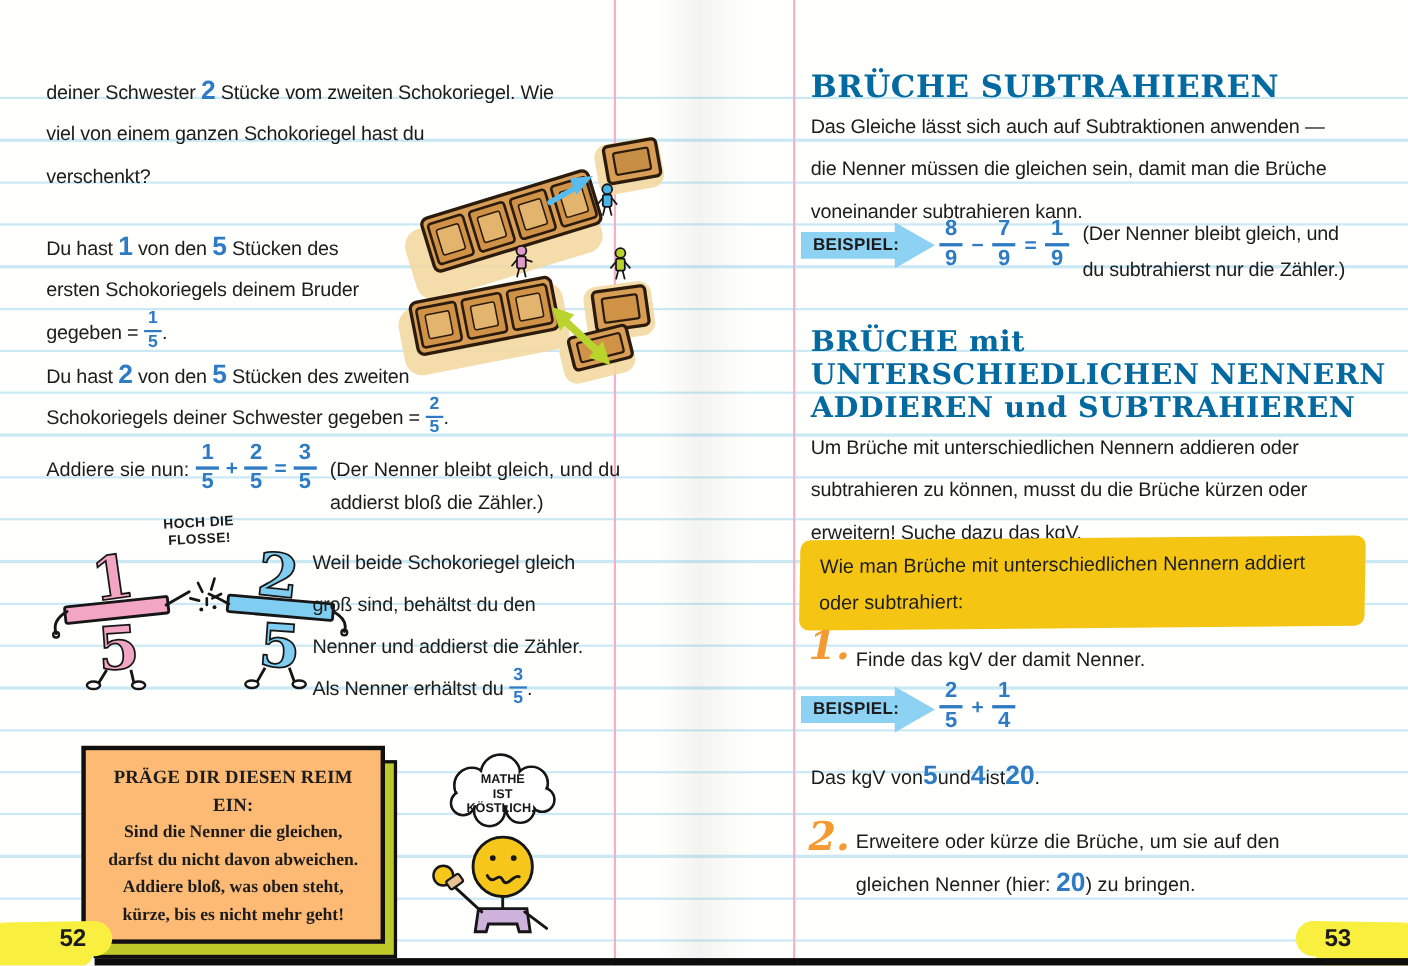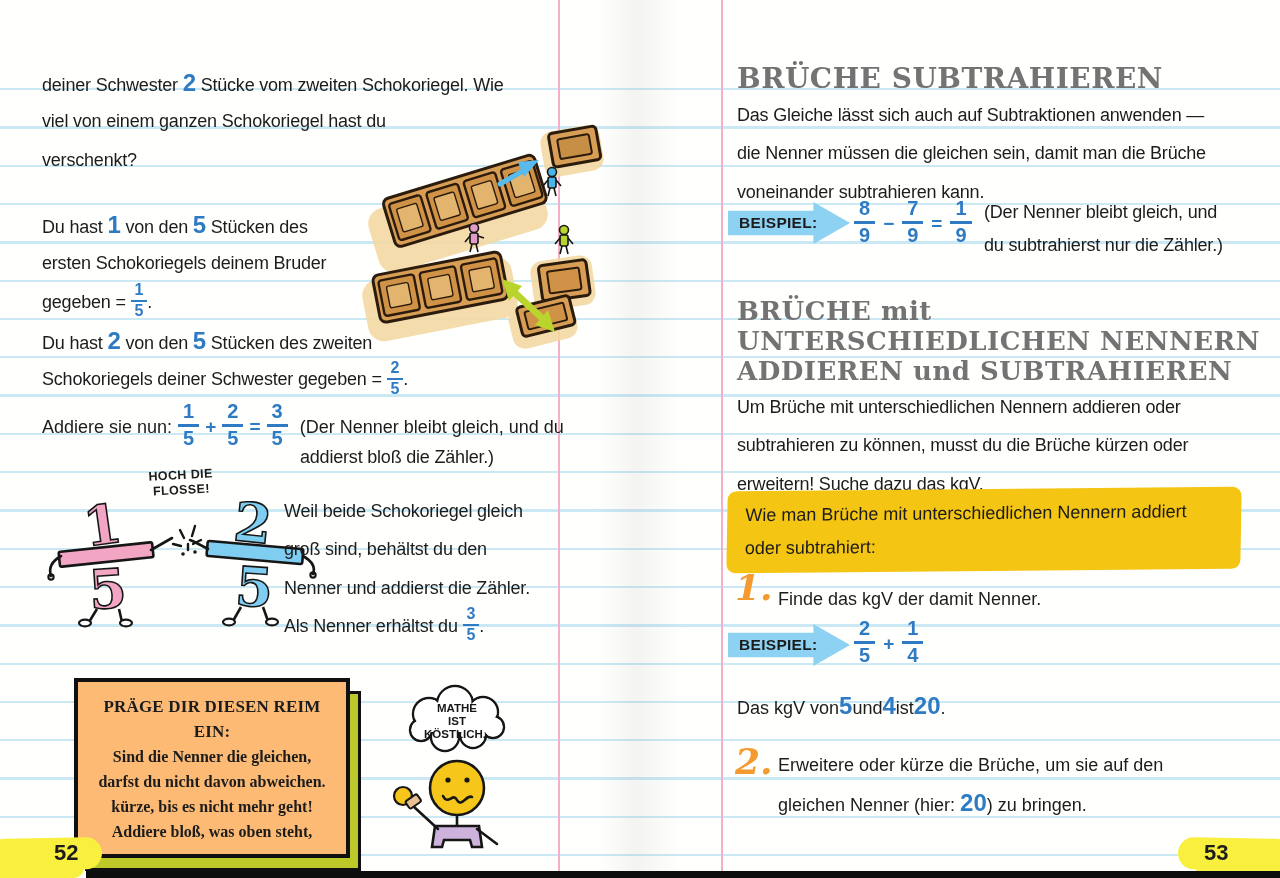--- a/index.html
+++ b/index.html
@@ -16,21 +16,21 @@
   .txt div{height:38.3px;}
   .bn{color:#2e7bc4;font-size:24px;font-weight:bold;}
   .frac{display:inline-flex;flex-direction:column;align-items:center;vertical-align:middle;
         color:#2e7bc4;font-weight:bold;line-height:1.05;font-size:16px;position:relative;top:-2px;}
   .frac .fn{border-bottom:2.5px solid #2e7bc4;padding:0 4px 1px;}
   .frac .fd{padding-top:1px;}
   .frac-lg{font-size:20px;}
   .frac-lg .fn{border-bottom:3px solid #2e7bc4;padding:0 5px 2px;}
   .op{color:#2e7bc4;font-weight:bold;font-size:19px;}
 
-  .h-green{position:absolute;font-family:"DejaVu Serif",serif;font-weight:bold;color:#737373;
+  .h-green{position:absolute;font-family:"DejaVu Serif",serif;font-weight:bold;color:#0369a1;
            letter-spacing:.5px;white-space:nowrap;}
   .h1{font-size:28px;}
   .h2{font-size:26px;line-height:30px;}
 
   .beispiel{position:absolute;width:122px;height:42px;background:#8dd2f2;
             clip-path:polygon(0% 21%,70% 21%,70% 0%,100% 50%,70% 100%,70% 79%,0% 79%);}
   .beispiel span{position:absolute;left:11px;top:50%;transform:translateY(-50%);
                  font-weight:bold;font-size:15.5px;letter-spacing:.3px;}
   .formula{position:absolute;display:flex;align-items:center;gap:8px;}
 
@@ -250,22 +250,22 @@
         <div><span>Als Nenner erhältst du </span><span class="frac">
               <span class="fn">3</span>
               <span class="fd">5</span>
             </span><span>.</span></div>
       </div>
 
       <div class="reminder" style="left:74px;top:678px;width:252px">
         <div class="rtitle">PRÄGE DIR DIESEN REIM EIN:</div>
         <div class="rline">Sind die Nenner die gleichen,</div>
         <div class="rline">darfst du nicht davon abweichen.</div>
+        <div class="rline">Addiere bloß, was oben steht,</div>
         <div class="rline">kürze, bis es nicht mehr geht!</div>
-        <div class="rline">Addiere bloß, was oben steht,</div>
       </div>
 
       <svg style="left:393px;top:684px" width="132" height="186" viewBox="0 0 132 186">
         <g>
           <g fill="#fff" stroke="#161616" stroke-width="2.4">
             <circle cx="36" cy="30" r="16"></circle>
               <circle cx="62" cy="20" r="18"></circle>
               <circle cx="90" cy="28" r="15"></circle>
             <circle cx="100" cy="43" r="11"></circle>
               <circle cx="80" cy="51" r="13"></circle>

